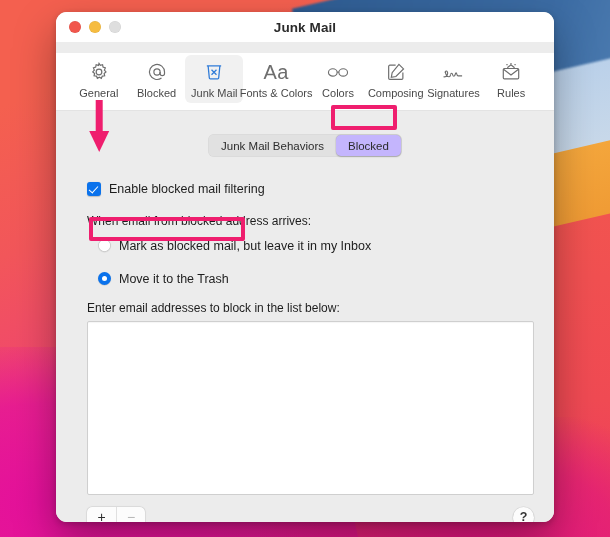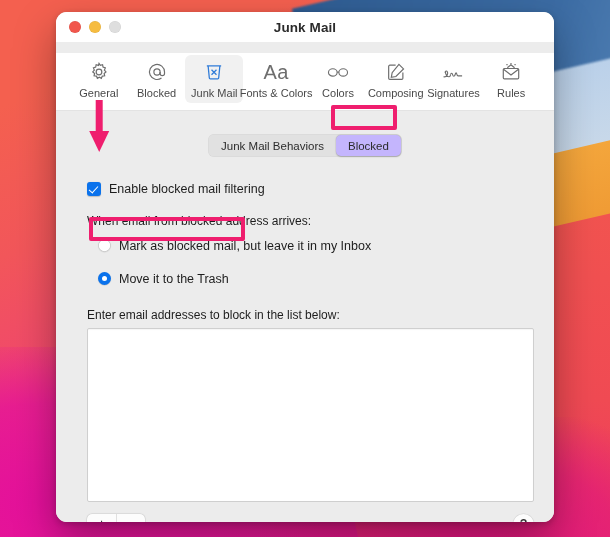--- a/index.html
+++ b/index.html
@@ -269,21 +269,21 @@
     position: absolute;
     border: 4px solid #ef1e6e;
     border-radius: 2px;
     pointer-events: none;
   }
 
   
   .list-label {
     font-size: 12px;
     color: #1d1d1d;
-    margin-top: 19px;
+    margin-top: 12px;
     margin-left: 11px;
   }
   .list-box {
     margin-top: 6px;
     margin-left: 11px;
     margin-right: 0;
     height: 174px;
     background: #ffffff;
     border: 1px solid #cfcfcf;
     border-radius: 2px;

